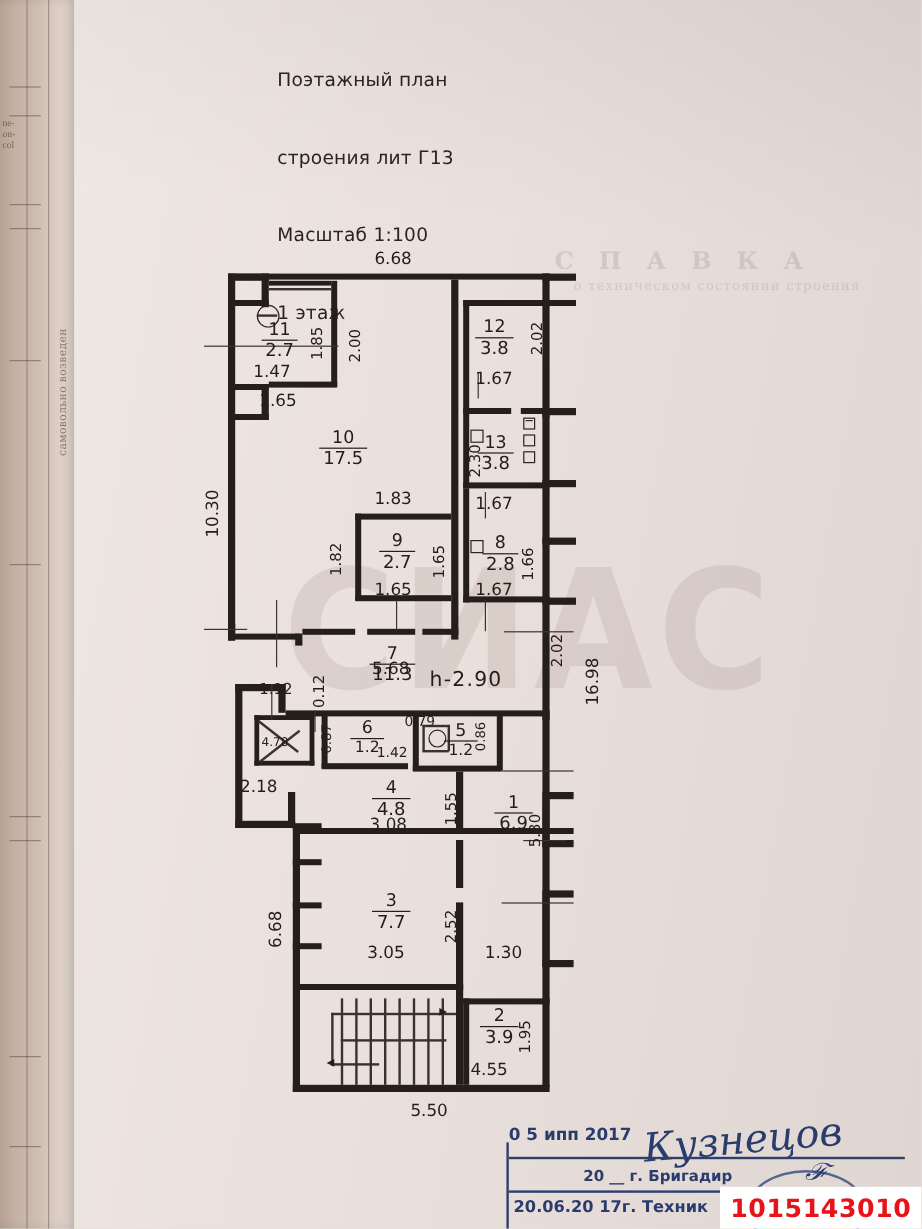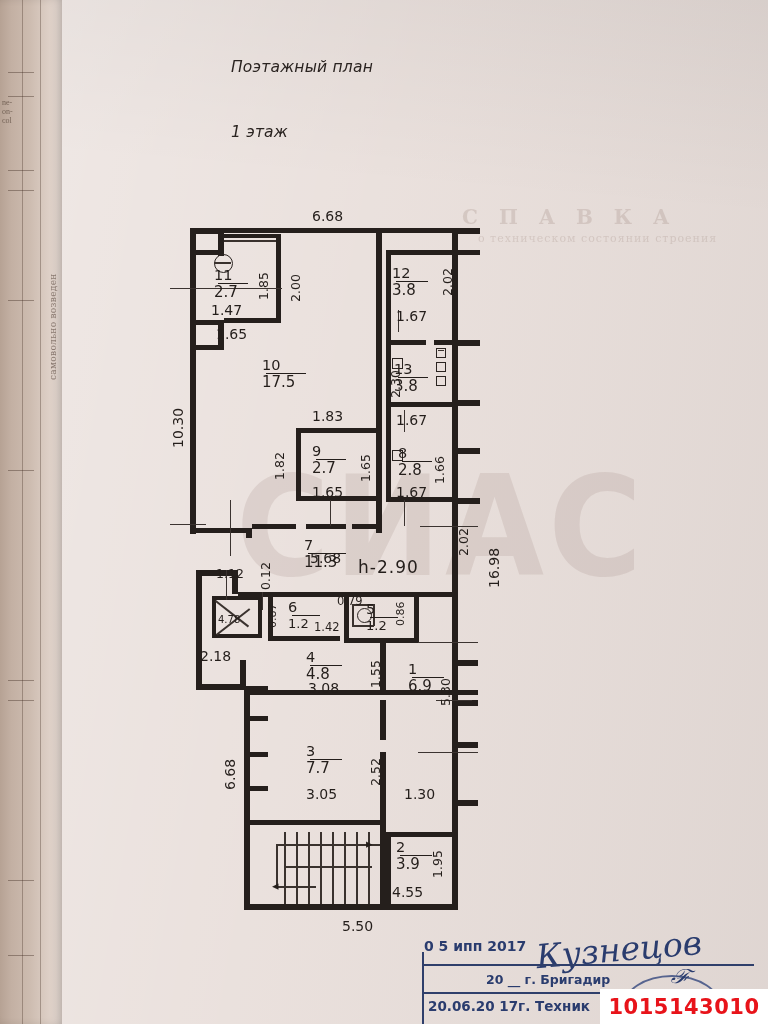--- a/index.html
+++ b/index.html
@@ -47,37 +47,37 @@
     font-size:128px;font-weight:bold;letter-spacing:4px;
     color:rgba(120,96,88,.13);
     font-family:"DejaVu Sans","Liberation Sans",sans-serif;
     transform:scaleY(1.08);user-select:none;
   }
 
   
   #title{
     position:absolute;left:231px;top:14px;
     font-family:"DejaVu Sans","Liberation Sans",sans-serif;
-    font-style:italic;font-size:15.5px;line-height:21.5px;
+    font-size:15.5px;line-height:21.5px;
     color:#2a2320;letter-spacing:.2px;white-space:pre;
   }
   #title div{white-space:nowrap;}
 
   
   #plan{position:absolute;left:0;top:0;width:768px;height:1024px;}
   .wall{position:absolute;background:#251f1c;}
   .thin{position:absolute;background:#3a322e;}
   .dim-line{position:absolute;background:#3b3330;}
 
   
   .t{position:absolute;color:#241e1b;font-family:"DejaVu Sans","Liberation Sans",sans-serif;white-space:nowrap;}
   .num{font-size:14px;}
   .num-s{font-size:12.5px;}
   .vert{transform-origin:left top;transform:rotate(-90deg);}
-  .room{position:absolute;text-align:left;color:#241e1b;white-space:nowrap;}
+  .room{position:absolute;text-align:center;color:#241e1b;white-space:nowrap;}
   .room .idx{font-size:14.5px;line-height:14px;}
   .room .bar{height:1.4px;background:#241e1b;margin:1px auto 0;}
   .room .area{font-size:15px;line-height:16px;}
   .arrowg{position:absolute;color:#241e1b;font-size:13px;}
 
   
   #stamp{position:absolute;left:424px;top:934px;width:344px;height:90px;}
   .st-line{position:absolute;background:#2f3f6b;height:1.5px;}
   .st-t{position:absolute;color:#2a3c6e;font-family:"DejaVu Sans","Liberation Sans",sans-serif;font-weight:bold;}
   #round-stamp{
@@ -142,20 +142,22 @@
     <div class="m-vert">самовольно возведен</div>
   </div>
 
   <div class="ghost" style="left:462px;top:205px;font-size:20px;letter-spacing:7px;font-weight:bold;">С П А В К А</div>
   <div class="ghost" style="left:478px;top:232px;font-size:11px;letter-spacing:1px;">о техническом состоянии строения</div>
 
   <div id="watermark">СИАС</div>
 
   <div id="title">
     <div>Поэтажный план</div>
+    <div>строения лит Г13</div>
+    <div>Масштаб 1:100</div>
     <div>1 этаж</div>
   </div>
 
   <div id="plan">
 
     <div class="wall" style="left:190px;top:228px;width:268px;height:5px;"></div>
 
     <div class="wall" style="left:190px;top:228px;width:6px;height:300px;"></div>
 
     <div class="wall" style="left:190px;top:228px;width:34px;height:6px;"></div>

